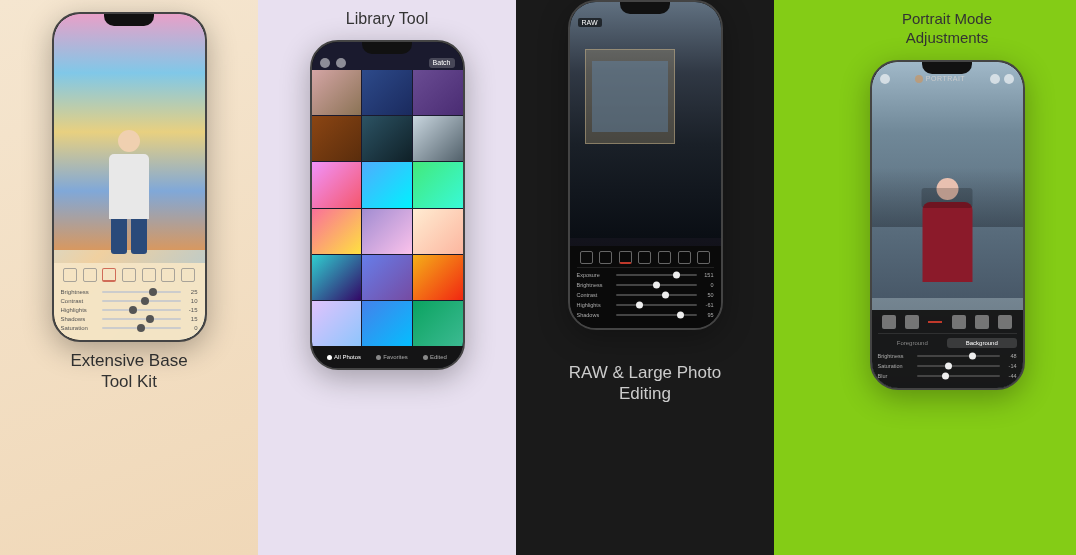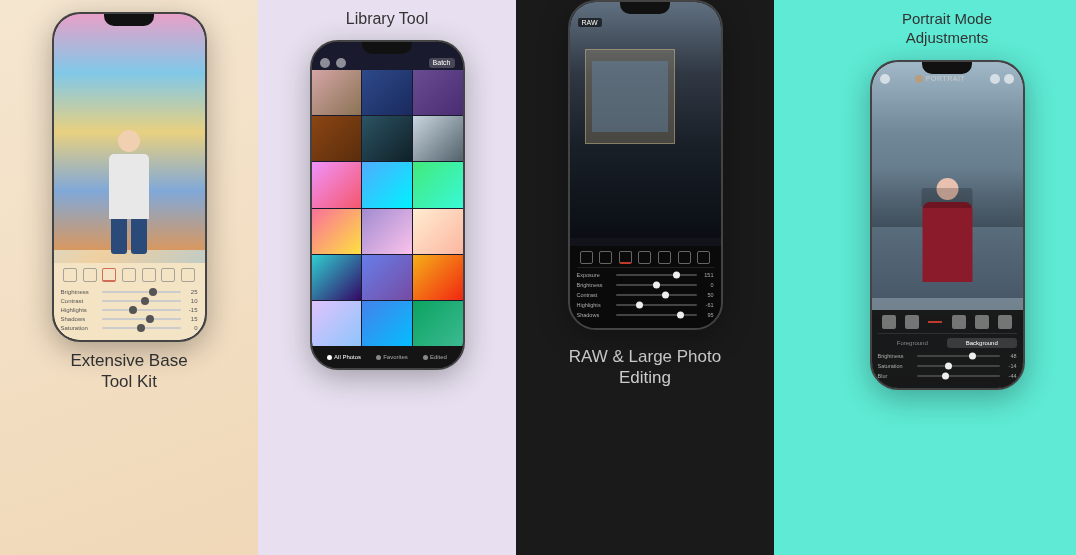--- a/index.html
+++ b/index.html
@@ -30,21 +30,21 @@
     
     .panel-2 {
       background: #e8e0f0;
     }
     
     .panel-3 {
       background: #1a1a1a;
     }
     
     .panel-4 {
-      background: #5eead4;
+      background: #84cc16;
       padding-left: 44px;
     }
 
     
     .phone-mockup {
       position: relative;
       width: 155px;
       height: 330px;
       background: #111;
       border-radius: 28px;
@@ -566,21 +566,21 @@
             <span class="p3-label">Shadows</span>
             <div class="p3-track">
               <div class="p3-thumb" style="left:calc(80% - 3.5px);"></div>
             </div>
             <span class="p3-val">95</span>
           </div>
         </div>
       </div>
     </div>
   </div>
-  <div class="title-text title-text-dark" style="margin-top:8px;">
+  <div class="title-text title-text-dark" style="margin-top:24px;">
     <span style="white-space:pre-line;">RAW &amp; Large Photo
 Editing</span>
   </div>
 </div>
 
 <div class="panel panel-4">
   <div style="font-size:15px;font-weight:500;color:#333;text-align:center;margin-top:10px;line-height:1.25;z-index:10;position:relative;">
     <span style="white-space:pre-line;">Portrait Mode
 Adjustments</span>
   </div>

